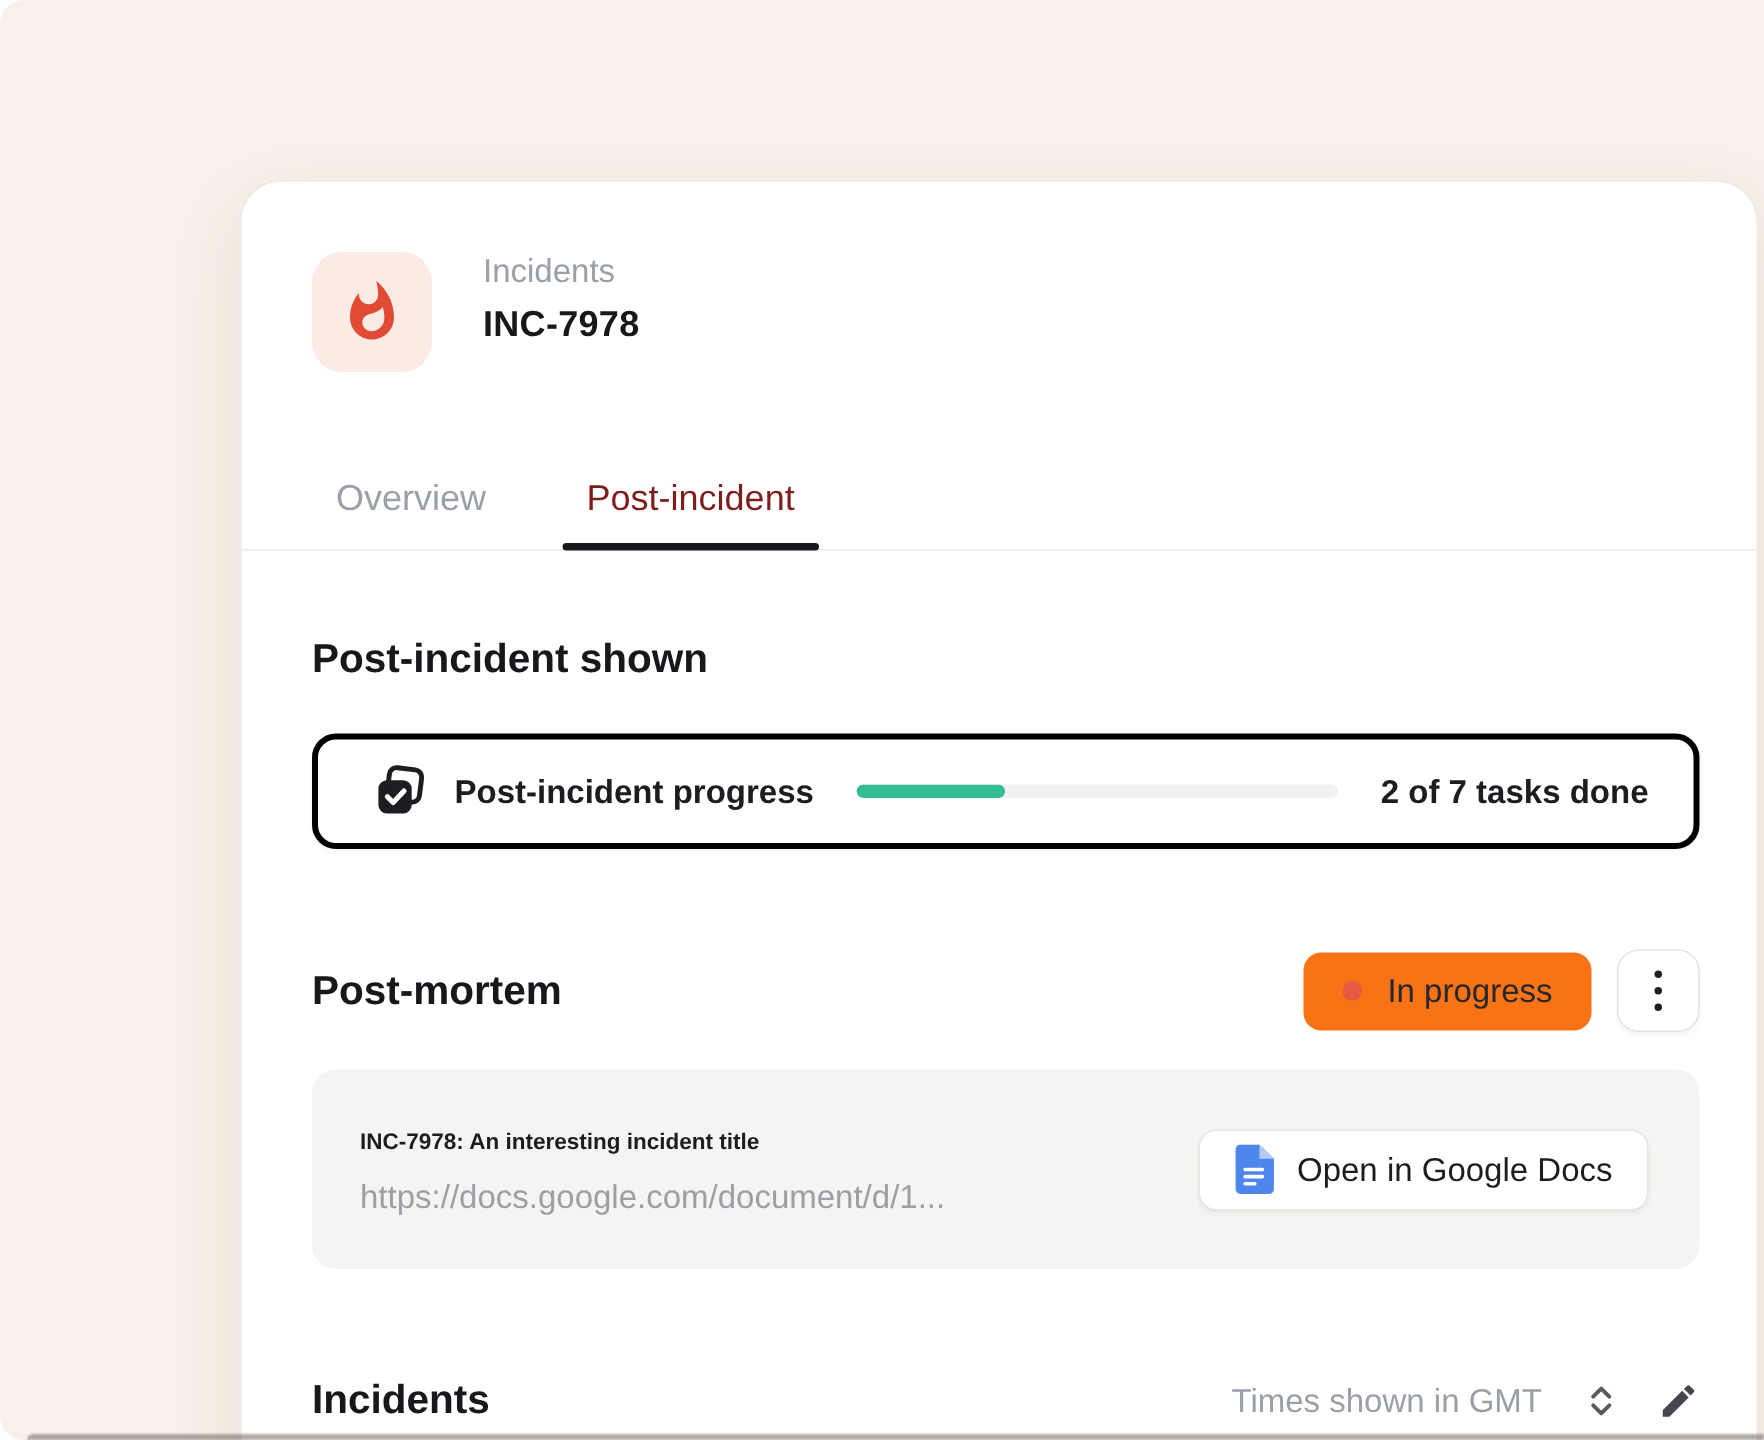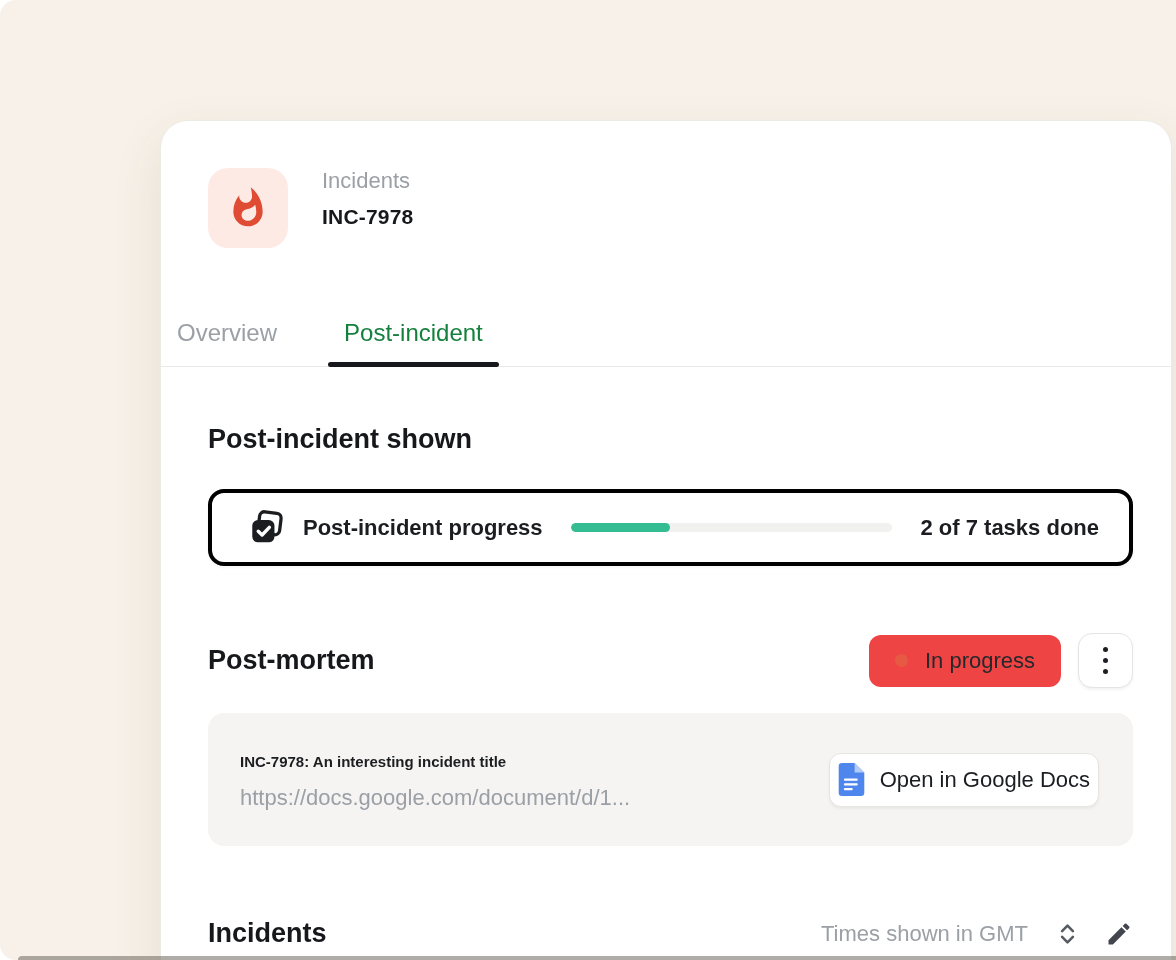--- a/index.html
+++ b/index.html
@@ -63,44 +63,45 @@
   }
   .titles { margin-left: 34px; }
   .breadcrumb {
     font-size: 22px;
     line-height: 26px;
     color: #9ba0a6;
     font-weight: 400;
   }
   .page-title {
     margin-top: 6px;
-    font-size: 21px;
+    font-size: 24px;
     line-height: 34px;
     font-weight: 700;
     color: #17181b;
     letter-spacing: 0.2px;
   }
 
   
   .tabs {
     display: flex;
     gap: 35px;
     margin-top: 70px;
+    padding-left: 47px;
     border-bottom: 1px solid #ebeae7;
   }
   .tab {
     position: relative;
     padding: 0 16px 18px;
     font-size: 24px;
     line-height: 30px;
     font-weight: 500;
     color: #9ba0a6;
     cursor: pointer;
   }
-  .tab.active { color: #15803d; text-align: right; }
+  .tab.active { color: #7f1d1d; text-align: right; }
   .tab.active::after {
     content: "";
     position: absolute;
     left: 0;
     right: 0;
     bottom: -1px;
     height: 5px;
     border-radius: 3px;
     background: #17181b;
   }
@@ -233,21 +234,21 @@
     font-size: 22px;
     line-height: 27px;
     font-weight: 400;
     color: #9ba0a6;
   }
   .open-docs-btn {
     display: flex;
     align-items: center;
     gap: 15px;
     height: 54px;
-    padding: 0 8px;
+    padding: 0 23px;
     border-radius: 12px;
     border: 1px solid #e7e5e2;
     background: #ffffff;
     box-shadow: 0 2px 3px rgba(20, 20, 20, 0.05);
     font-family: inherit;
     font-size: 22px;
     font-weight: 500;
     color: #1b1d21;
     cursor: pointer;
     white-space: nowrap;
@@ -314,21 +315,21 @@
         <span class="progress-label">Post-incident progress</span>
         <div class="progress-track" style="background: rgb(241, 241, 239);">
           <div class="progress-fill" style="width: 31%; background: rgb(52, 189, 146);"></div>
         </div>
         <span class="progress-status">2 of 7 tasks done</span>
       </div>
 
       <div class="section-row postmortem-row">
         <h2 class="section-heading">Post-mortem</h2>
         <div class="row-right">
-          <div class="status-badge" style="background: #ef4444;">
+          <div class="status-badge" style="background: #f97316;">
             <span class="status-dot" style="background: rgb(230, 90, 67);"></span>
             <span class="status-label">In progress</span>
           </div>
           <button class="kebab-btn">
             <span class="kdot"></span>
             <span class="kdot"></span>
             <span class="kdot"></span>
           </button>
         </div>
       </div>

